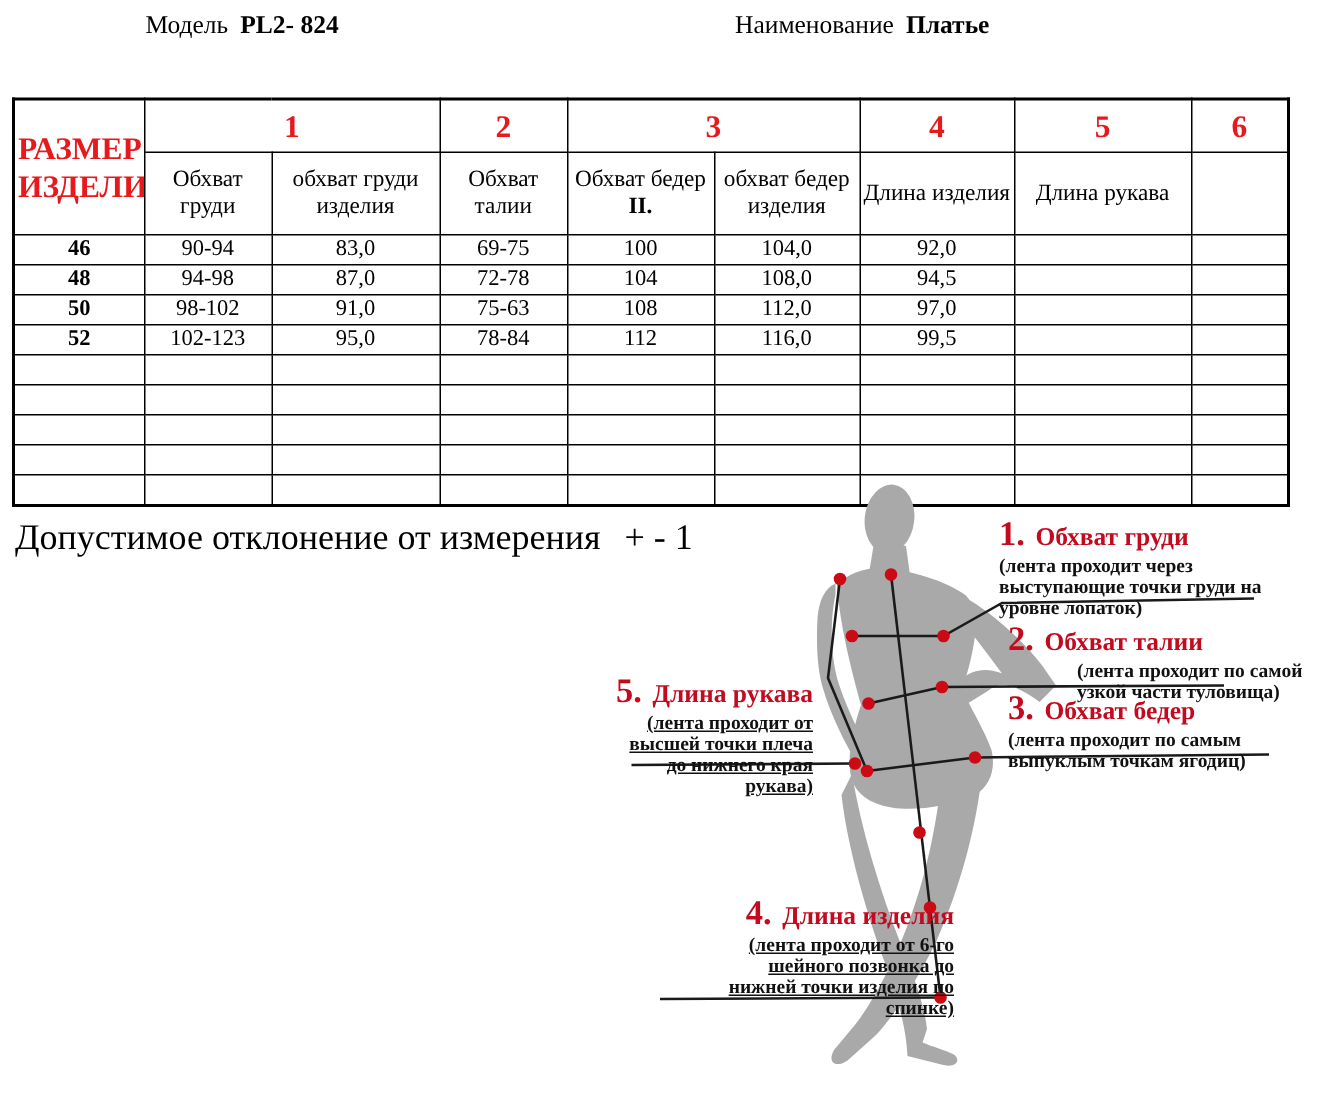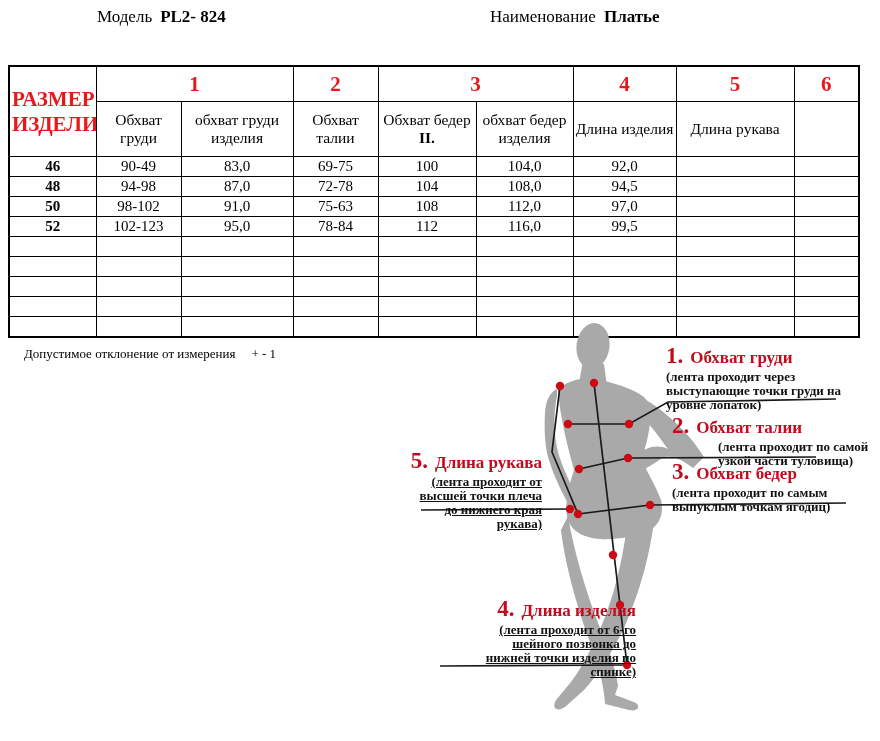--- a/index.html
+++ b/index.html
@@ -27,21 +27,21 @@
   }
   tr.group-row td { height:34px; font-size:21px; font-weight:bold; color:#e8191c; }
   tr.label-row th { height:54px; font-size:15.5px; }
   td.size-head { font-size:16.5px; line-height:1.2; }
   tr.data-row td { height:19px;margin-left:12px; }
   tr.data-row td.size-cell { font-weight:bold; }
   tr.empty-row td { height:19px; }
   .suffix-bold { font-weight:bold; }
 
   
-  .tolerance-note { position:absolute; left:24px; top:346px; font-size:13px; white-space:nowrap; }
+  .tolerance-note { position:absolute; left:10px; top:346px; font-size:24px; white-space:nowrap; }
   .tolerance-value { margin-left:16px; }
 
   
   .diagram-svg { position:absolute; left:400px; top:320px; width:480px; height:421px; }
 
   .ann { position:absolute; }
   .ann-head { display:flex; align-items:baseline; gap:7px; white-space:nowrap; }
   .ann-right .ann-head { justify-content:flex-end; }
   .ann-num   { font-size:23px; font-weight:bold; color:#c30a1e; line-height:1; }
   .ann-title { font-size:17px; font-weight:bold; color:#c30a1e; line-height:1; }
@@ -101,21 +101,21 @@
       <th>обхват груди изделия</th>
       <th>Обхват талии</th>
       <th><span>Обхват бедер</span> <span class="suffix-bold">II.</span></th>
       <th>обхват бедер изделия</th>
       <th>Длина изделия</th>
       <th>Длина рукава</th>
       <th></th>
     </tr>
     <tr class="data-row">
       <td class="size-cell">46</td>
-      <td>90-49</td>
+      <td>90-94</td>
       <td>83,0</td>
       <td>69-75</td>
       <td>100</td>
       <td>104,0</td>
       <td>92,0</td>
       <td></td>
       <td></td>
     </tr>
     <tr class="data-row">
       <td class="size-cell">48</td>

